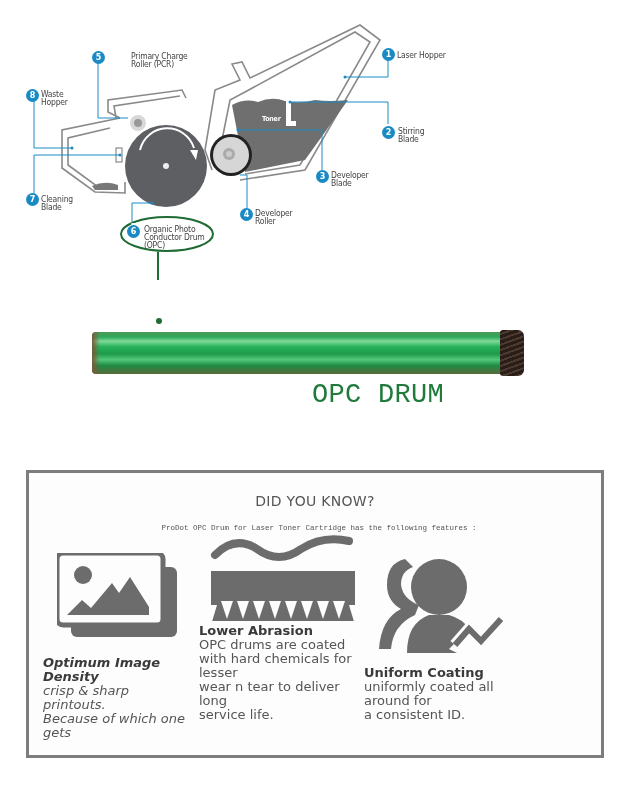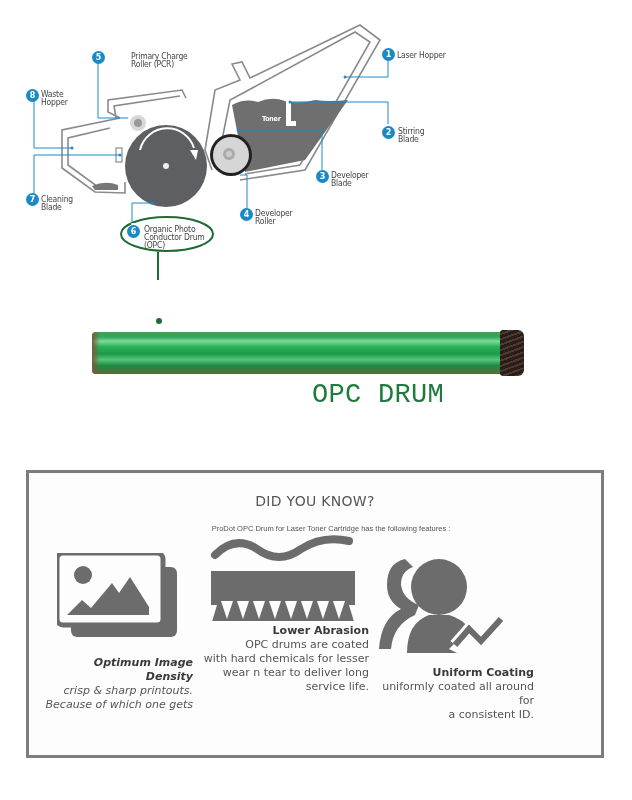--- a/index.html
+++ b/index.html
@@ -10,22 +10,22 @@
   .badge { position: absolute; width: 13px; height: 13px; border-radius: 50%; background: #1a8ac4; color: #fff; font-size: 8px; font-weight: bold; line-height: 13px; text-align: center; font-family: "DejaVu Sans", sans-serif; }
   #drum-rod { position: absolute; left: 92px; top: 332px; width: 424px; height: 42px; border-radius: 4px 2px 2px 4px;
     background: linear-gradient(to bottom, #4d9a55 0%, #2fa85a 12%, #7fd99a 22%, #27b25a 35%, #1d9a4a 52%, #53c77a 66%, #1e8a44 80%, #5a6b3a 100%); }
   #drum-rod-left { position: absolute; left: 92px; top: 332px; width: 8px; height: 42px; border-radius: 4px 0 0 4px;
     background: linear-gradient(to right, #7a5a3a, rgba(80,120,60,0)); }
   #drum-gear { position: absolute; left: 500px; top: 330px; width: 24px; height: 46px; border-radius: 3px 6px 6px 3px;
     background: repeating-linear-gradient(160deg, #2a1d18 0 3px, #4a3a30 3px 5px); }
   #opc-title { position: absolute; left: 312px; top: 380px; font-family: Liberation Mono, monospace; font-size: 27px; color: #1f7a3c; letter-spacing: 0.3px; }
   #know-box { position: absolute; left: 26px; top: 470px; width: 572px; height: 282px; border: 3px solid #7d7d7d; background: #fdfdfd; }
   #know-title { position: absolute; left: 0; width: 100%; top: 20px; text-align: center; font-family: "DejaVu Sans", sans-serif; font-size: 14px; color: #555; letter-spacing: 0.3px; }
-  #know-sub { position: absolute; left: 16px; width: 100%; top: 51px; text-align: center; font-family: Liberation Sans, sans-serif; font-size: 7.5px; color: #555; }
-  .feat { position: absolute; text-align: right; font-family: "DejaVu Sans", sans-serif; color: #555; font-size: 11px; line-height: 14px; }
+  #know-sub { position: absolute; left: 4px; width: 100%; top: 51px; text-align: center; font-family: Liberation Mono, monospace; font-size: 7.5px; color: #555; }
+  .feat { position: absolute; text-align: left; font-family: "DejaVu Sans", sans-serif; color: #555; font-size: 13px; line-height: 14px; }
   .feat .ft { font-weight: bold; color: #3a3a3a; }
 </style>
 </head>
 <body>
 
 <div id="diagram">
   <svg width="632" height="280" viewBox="0 0 632 280">
     <g fill="none" stroke="#8a8a8a" stroke-width="1.6">
 
       <polyline points="120,118 62,130 62,168 95,192 125,193 125,182"></polyline>

